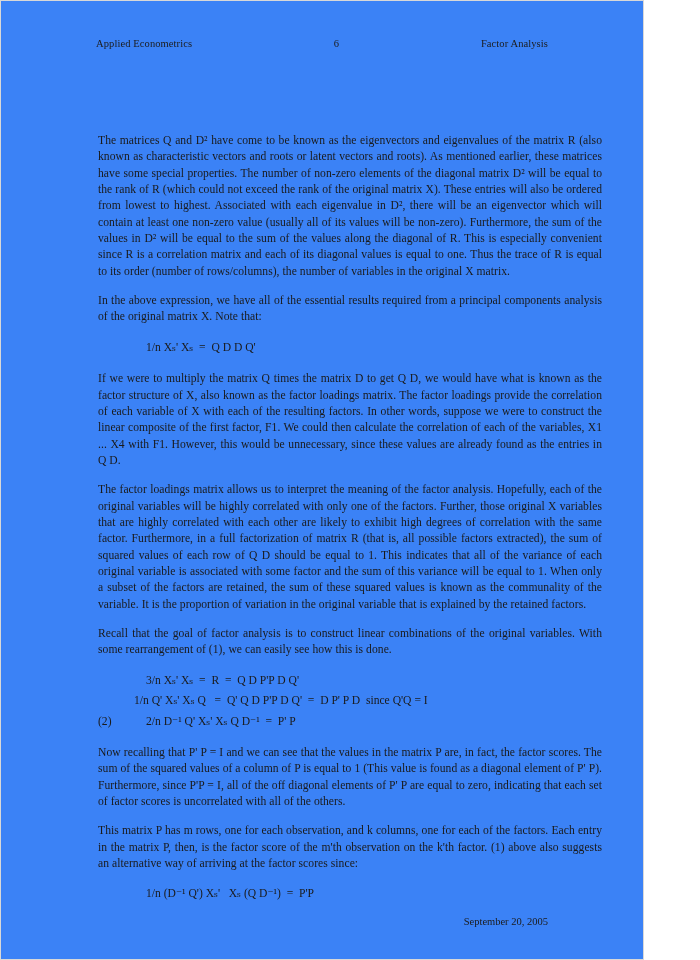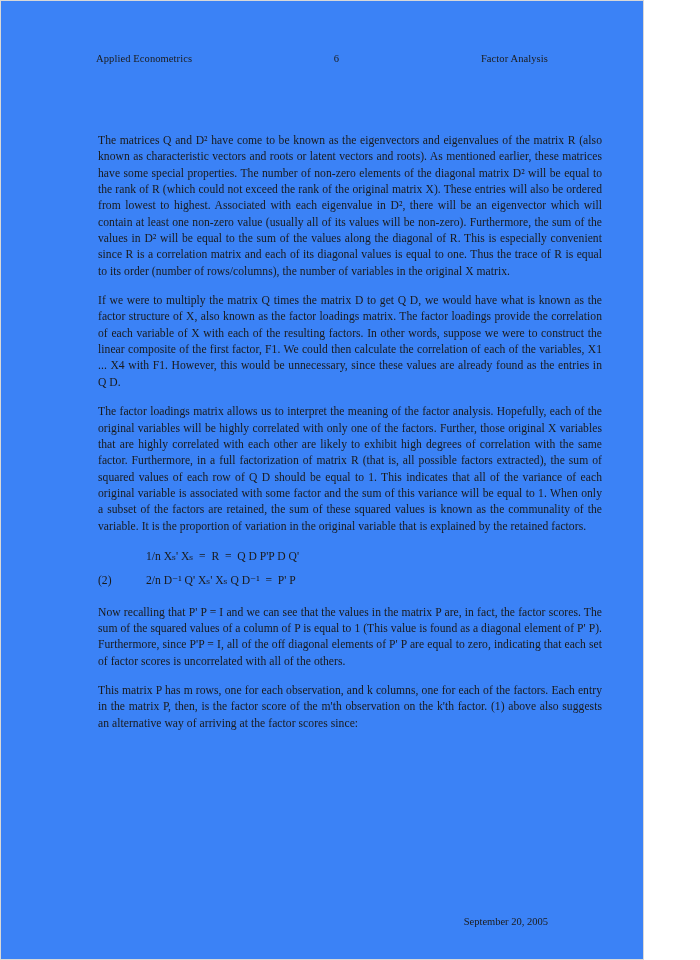--- a/index.html
+++ b/index.html
@@ -34,21 +34,21 @@
     right: 96px;
     display: flex;
     align-items: baseline;
     justify-content: space-between;
     font-size: 10.5px;
     letter-spacing: 0.1px;
     color: #1c1c1c;
   }
   .running-head .rh-left  { flex: 0 0 auto; text-align: left; }
   .running-head .rh-center{ flex: 1 1 auto; text-align: center; }
-  .running-head .rh-right { flex: 0 0 auto; text-align: center; margin-top: 15px; }
+  .running-head .rh-right { flex: 0 0 auto; text-align: center; }
 
   
   .content {
     position: absolute;
     top: 122px;
     left: 98px;
     width: 504px;
   }
   p.para {
     margin: 11px 0 13px 0;
@@ -100,40 +100,55 @@
   <div class="running-head">
     <span class="rh-left">Applied Econometrics</span>
     <span class="rh-center">6</span>
     <span class="rh-right">Factor Analysis</span>
   </div>
 
   <div class="content">
 
     <p class="para">The matrices Q and D² have come to be known as the eigenvectors and eigenvalues of the matrix R (also known as characteristic vectors and roots or latent vectors and roots).  As mentioned earlier, these matrices have some special properties.  The number of non-zero elements of the diagonal matrix D² will be equal to the rank of R (which could not exceed the rank of the original matrix X).  These entries will also be ordered from lowest to highest.   Associated with each eigenvalue in D², there will be an eigenvector which will contain at least one non-zero value (usually all of its values will be non-zero).  Furthermore, the sum of the values in D² will be equal to the sum of the values along the diagonal of R.  This is especially convenient since R is a correlation matrix and each of its diagonal values is equal to one.  Thus the trace of R is equal to its order (number of rows/columns), the number of variables in the original X matrix.</p>
 
+    <p class="para">In the above expression, we have all of the essential results required from a principal components analysis of the original matrix X.  Note that:</p>
 
+    <div class="eq-block">
+      <div class="eq eq-indent-1">
+        <span class="eq-body">1/n Xₛ' Xₛ  =  Q D D Q'</span>
+      </div>
+    </div>
 
     <p class="para">If we were to multiply the matrix Q times the matrix D to get Q D, we would have what is known as the factor structure of X, also known as the factor loadings matrix.   The factor loadings provide the correlation of each variable of X with each of the resulting factors.  In other words, suppose we were to construct the linear composite of the first factor, F1.  We could then calculate the correlation of each of the variables, X1 ... X4 with F1.  However, this would be unnecessary, since these values are already found as the entries in Q D.</p>
 
     <p class="para">The factor loadings matrix allows us to interpret the meaning of the factor analysis.  Hopefully, each of the original variables will be highly correlated with only one of the factors.  Further, those original X variables that are highly correlated with each other are likely to exhibit high degrees of correlation with the same factor.  Furthermore, in a full factorization of matrix R (that is, all possible factors extracted), the sum of squared values of each row of Q D should be equal to 1.  This indicates that all of the variance of each original variable is associated with some factor and the sum of this variance will be equal to 1.  When only a subset of the factors are retained, the sum of these squared values is known as the communality of the variable.  It is the proportion of variation in the original variable that is explained by the retained factors.</p>
 
+    <p class="para">Recall that the goal of factor analysis is to construct linear combinations of the original variables.  With some rearrangement of (1), we can easily see how this is done.</p>
 
     <div class="eq-block">
       <div class="eq eq-indent-1">
-        <span class="eq-body">1/n Xₛ' Xₛ  =  R  =  Q D P'P D Q'</span>
+        <span class="eq-body">3/n Xₛ' Xₛ  =  R  =  Q D P'P D Q'</span>
       </div>
       <div class="gap-sm"></div>
+      <div class="eq eq-indent-2">
+        <span class="eq-body">1/n Q' Xₛ' Xₛ Q   =  Q' Q D P'P D Q'  =  D P' P D  since Q'Q = I</span>
+      </div>
       <div class="gap-sm"></div>
       <div class="eq">
         <span class="eq-tag">(2)</span>
         <span class="eq-body">2/n D⁻¹ Q' Xₛ' Xₛ Q D⁻¹  =  P' P</span>
       </div>
     </div>
 
     <p class="para">Now recalling that P' P =  I and we can see that the values in the matrix P are, in fact, the factor scores.  The sum of the squared values of a column of P is equal to 1 (This value is found as a diagonal element of P' P).  Furthermore, since P'P = I, all of the off diagonal elements of P' P are equal to zero, indicating that each set of factor scores is uncorrelated with all of the others.</p>
 
     <p class="para">This matrix P has m rows, one for each observation, and k columns, one for each of the factors.  Each entry in the matrix P, then, is the factor score of the m'th observation on the k'th factor.  (1) above also suggests an alternative way of arriving at the factor scores since:</p>
 
+    <div class="eq-block">
+      <div class="eq eq-indent-1">
+        <span class="eq-body">1/n (D⁻¹ Q') Xₛ'   Xₛ (Q D⁻¹)  =  P'P</span>
+      </div>
+    </div>
 
   </div>
 
   <div class="footer">September 20, 2005</div>
 </div>
 
 </body></html>

